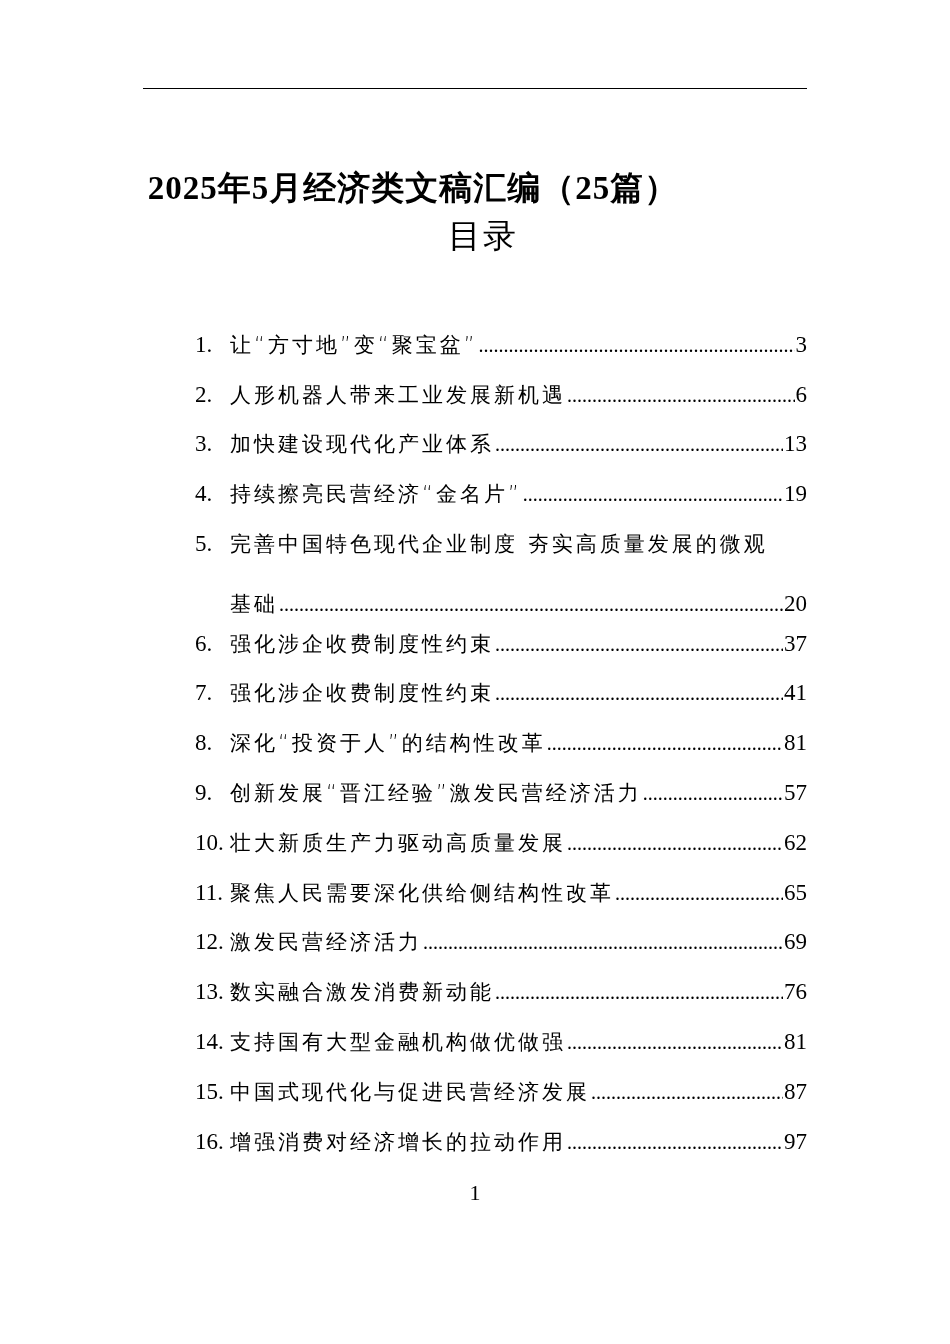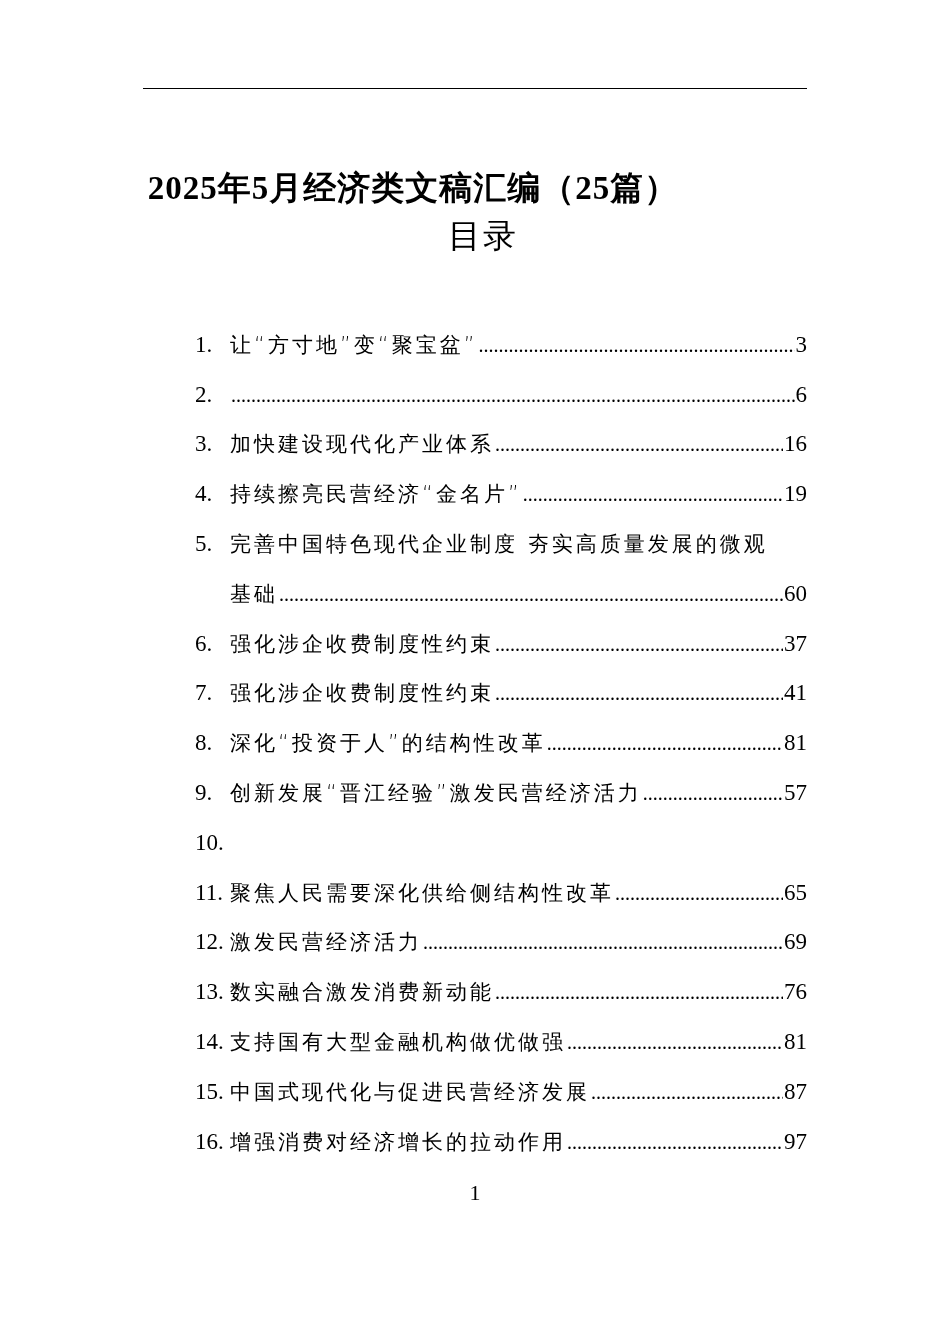--- a/index.html
+++ b/index.html
@@ -46,21 +46,21 @@
     .leader::before {
       content: "..................................................................................................................................................................";
     }
     .page {
       font-family: "Liberation Serif", serif; font-size: 23px; white-space: nowrap;
     }
     .wrap .line1 {
       display: flex; align-items: center; height: 49.8px;
     }
     .wrap .line2 {
-      display: flex; align-items: center; height: 49.8px; padding-left: 35px;
+      display: flex; align-items: flex-end; height: 49.8px; padding-left: 35px;
     }
     .footer-page {
       position: absolute; left: 0; top: 1180px; width: 950px; text-align: center;
       font-family: "Liberation Serif", serif; font-size: 22px;
     }
   </style>
 </head>
 <body>
 
 <div class="header-rule"></div>
@@ -75,31 +75,32 @@
     <div class="text-row">
       <span class="label">让“方寸地”变“聚宝盆”</span>
       <span class="leader"></span>
       <span class="page">3</span>
     </div>
   </div>
 
   <div class="toc-entry">
     <span class="num">2.</span>
     <div class="text-row">
+      <span class="label">人形机器人带来工业发展新机遇</span>
       <span class="leader"></span>
       <span class="page">6</span>
     </div>
   </div>
 
   <div class="toc-entry">
     <span class="num">3.</span>
     <div class="text-row">
       <span class="label">加快建设现代化产业体系</span>
       <span class="leader"></span>
-      <span class="page">16</span>
+      <span class="page">13</span>
     </div>
   </div>
 
   <div class="toc-entry">
     <span class="num">4.</span>
     <div class="text-row">
       <span class="label">持续擦亮民营经济“金名片”</span>
       <span class="leader"></span>
       <span class="page">19</span>
     </div>
@@ -107,21 +108,21 @@
 
   <div class="toc-entry wrap">
     <div class="line1">
       <span class="num">5.</span>
       <span class="label">完善中国特色现代企业制度 夯实高质量发展的微观</span>
     </div>
     <div class="line2">
       <div class="text-row">
         <span class="label">基础</span>
         <span class="leader"></span>
-        <span class="page">60</span>
+        <span class="page">20</span>
       </div>
     </div>
   </div>
 
   <div class="toc-entry">
     <span class="num">6.</span>
     <div class="text-row">
       <span class="label">强化涉企收费制度性约束</span>
       <span class="leader"></span>
       <span class="page">37</span>
@@ -150,20 +151,25 @@
     <span class="num">9.</span>
     <div class="text-row">
       <span class="label">创新发展“晋江经验”激发民营经济活力</span>
       <span class="leader"></span>
       <span class="page">57</span>
     </div>
   </div>
 
   <div class="toc-entry">
     <span class="num">10.</span>
+    <div class="text-row">
+      <span class="label">壮大新质生产力驱动高质量发展</span>
+      <span class="leader"></span>
+      <span class="page">62</span>
+    </div>
   </div>
 
   <div class="toc-entry">
     <span class="num">11.</span>
     <div class="text-row">
       <span class="label">聚焦人民需要深化供给侧结构性改革</span>
       <span class="leader"></span>
       <span class="page">65</span>
     </div>
   </div>

